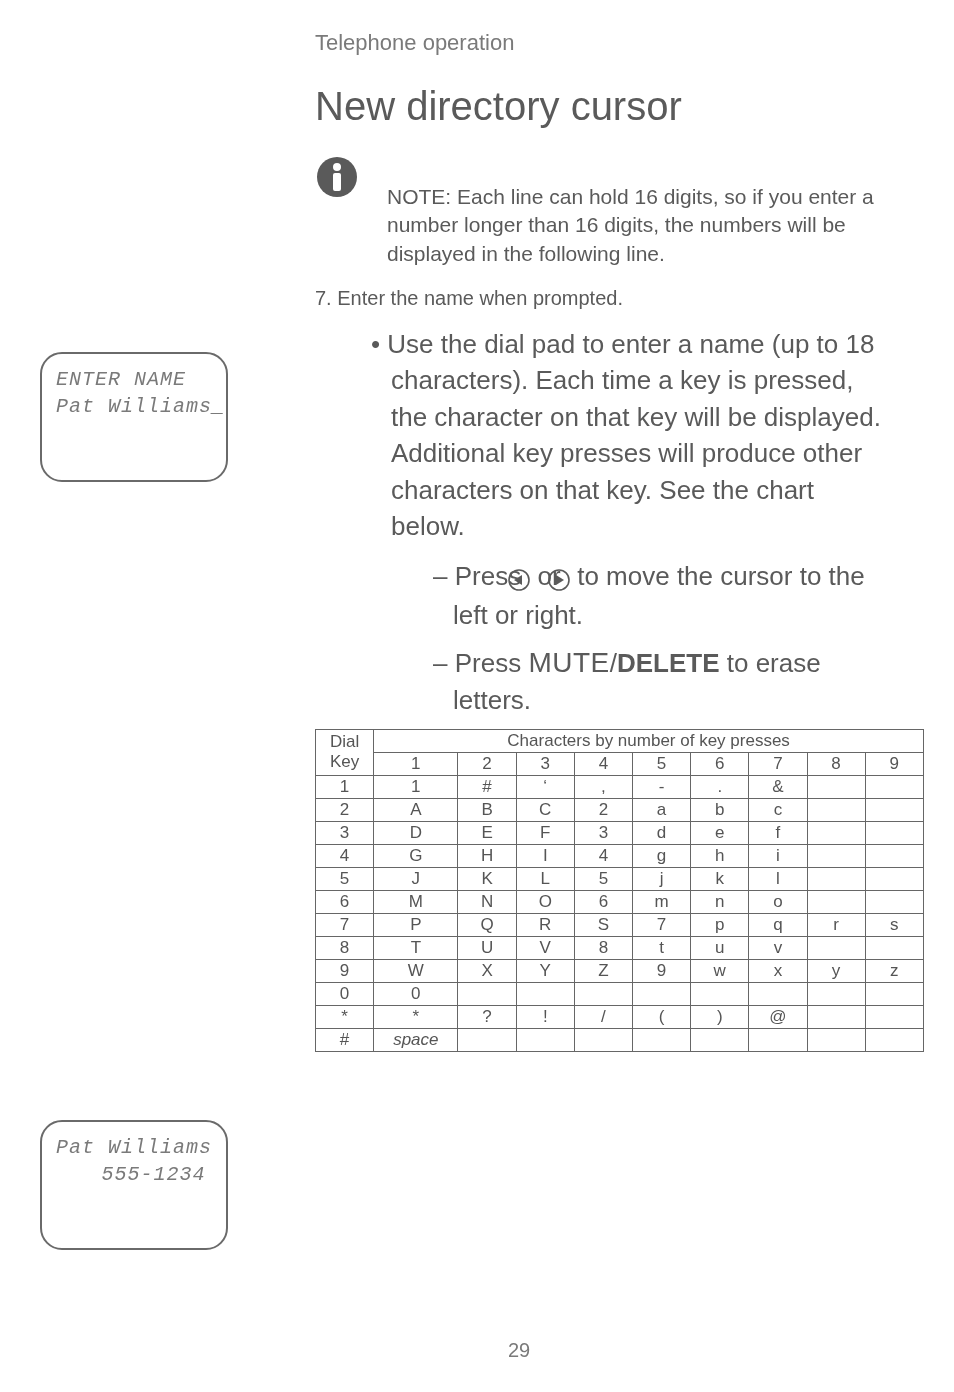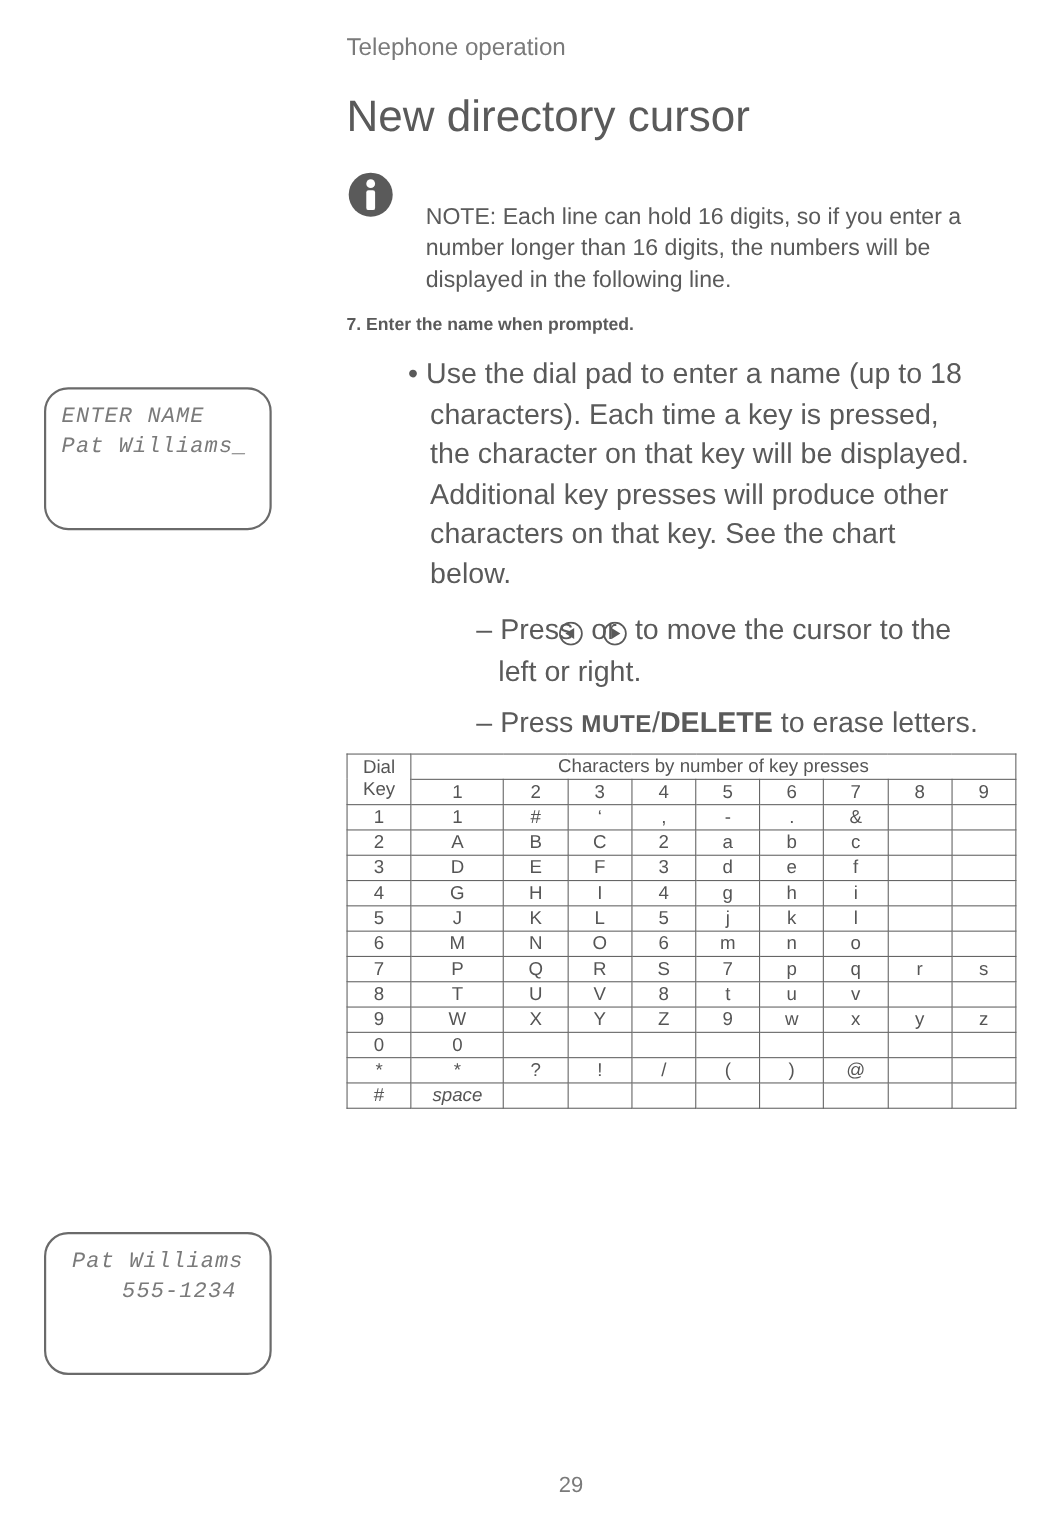--- a/index.html
+++ b/index.html
@@ -5,31 +5,31 @@
   * { box-sizing: border-box; margin: 0; padding: 0; }
   html, body { width: 954px; height: 1392px; background: #fff; font-family: Arial, Helvetica, sans-serif; color: #5a5a5a; }
   .page { position: relative; width: 954px; height: 1392px; padding: 30px 60px 30px 25px; }
   .breadcrumb { font-size: 22px; color: #7a7a7a; margin-left: 290px; margin-bottom: 28px; }
   .main-col { margin-left: 290px; }
   .heading { font-size: 40px; font-weight: 400; color: #5a5a5a; margin-bottom: 26px; }
   .info-icon { display: inline-block; vertical-align: top; }
   .info-icon svg { width: 44px; height: 44px; }
   .note-block { margin-bottom: 16px; }
   .note-body { display: block; margin-left: 72px; margin-top: -20px; font-size: 21px; line-height: 1.35; }
-  .step { font-size: 16px; line-height: 1.4; margin-bottom: 14px; font-weight: bold; }
+  .step { font-size: 20px; line-height: 1.4; margin-bottom: 14px; }
   .bullet { font-size: 26px; line-height: 1.4; margin-left: 56px; text-indent: -20px; padding-left: 20px; margin-bottom: 14px; }
   .bullet::before { content: "• "; }
   .dash { font-size: 26px; line-height: 1.4; margin-left: 118px; text-indent: -20px; padding-left: 20px; margin-bottom: 10px; }
   .dash::before { content: "– "; }
-  .smallcaps { font-variant: small-caps; font-weight: bold; letter-spacing: 0.5px; text-transform: uppercase; font-size: 22px; }
+  .smallcaps { font-variant: small-caps; font-weight: normal; letter-spacing: 0.5px; text-transform: uppercase; font-size: 28px; }
   .boldword { font-weight: bold; text-align: center; }
   .nav-icon { display: inline-block; vertical-align: middle; }
   .nav-icon svg { width: 22px; height: 22px; vertical-align: middle; }
 
-  .lcd { position: absolute; border: 2px solid #6a6a6a; border-radius: 22px; width: 207px; height: 130px; padding: 12px 14px; font-family: "Courier New", monospace; letter-spacing: 1px; }
+  .lcd { position: absolute; border: 2px solid #6a6a6a; border-radius: 22px; width: 188px; height: 130px; padding: 12px 14px; font-family: "Courier New", monospace; letter-spacing: 1px; }
   .lcd .lcd-line { font-size: 20px; color: #7a7a7a; line-height: 1.35; white-space: pre; font-style: italic; }
   .lcd-1 { left: 40px; top: 352px; }
   .lcd-2 { left: 40px; top: 1120px; text-align: center; }
 
   .char-table { width: 609px; border-collapse: collapse; margin: 2px 0 22px 0; font-size: 17px; color: #555; }
   .char-table td, .char-table th { border: 1px solid #666; text-align: center; padding: 1px 0; min-width: 32px; height: 22px; font-weight: normal; }
   .char-table .hdr-span { }
 
   .page-num { position: absolute; bottom: 30px; left: 0; width: 954px; text-align: center; font-size: 20px; color: #7a7a7a; margin-left: 42px; }
   .step8 { font-size: 26px; line-height: 1.4; text-align: justify; }

